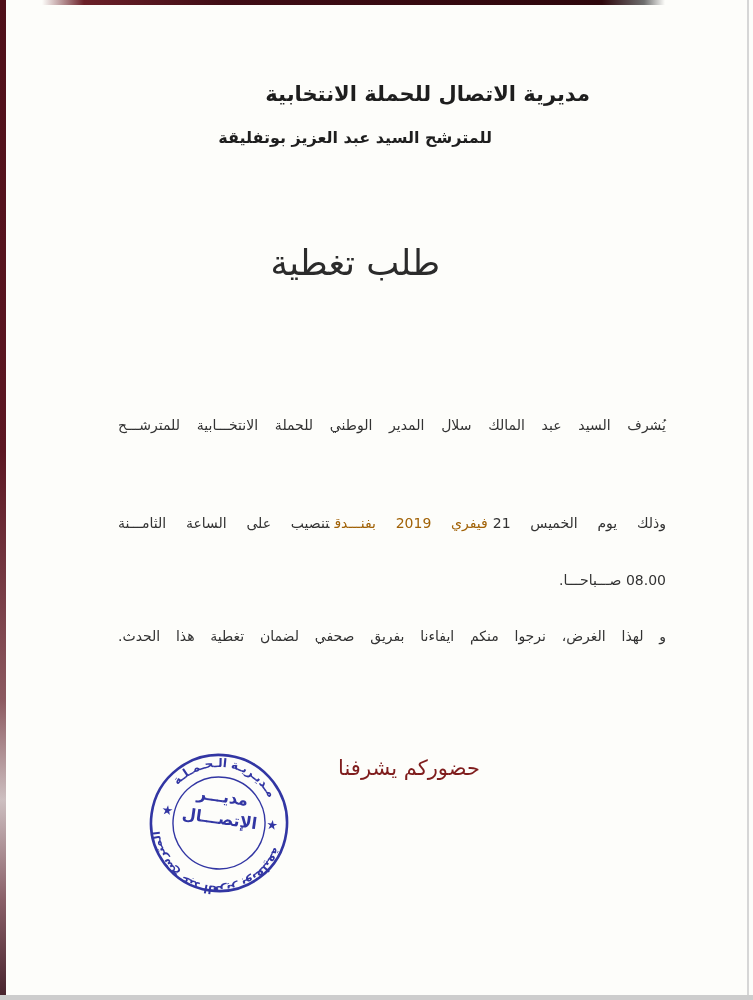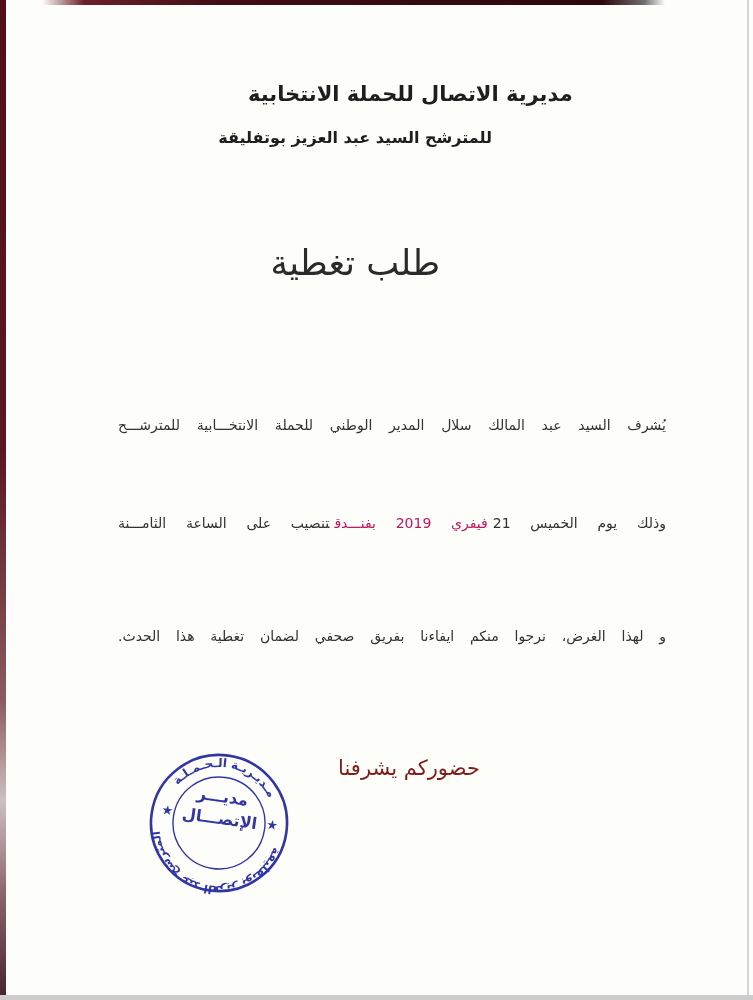--- a/index.html
+++ b/index.html
@@ -10,34 +10,34 @@
   }
   
   .edge-left{position:absolute;left:0;top:0;width:6px;height:1000px;
     background:linear-gradient(180deg,#4f1019 0%,#5c1722 45%,#8c5a60 70%,#cdbfc0 80%,#8a6068 90%,#46222b 100%);}
   .edge-top{position:absolute;left:0;top:0;width:700px;height:5px;
     background:linear-gradient(90deg,rgba(90,20,30,0) 6%,#6b2028 12%,#400d15 32%,#2e070c 86%,#6e6e6e 92%,rgba(110,110,110,0) 95%);}
   .edge-right{position:absolute;left:747px;top:0;width:2px;height:1000px;background:#d6d6d6;}
   .edge-bottom{position:absolute;left:0;top:995px;width:753px;height:5px;background:#cdcdcd;}
 
   .ar{direction:rtl;color:#2d2d2d;}
-  .hdr{position:absolute;text-align:left;font-weight:bold;color:#1e1e1e;white-space:nowrap;}
+  .hdr{position:absolute;text-align:right;font-weight:bold;color:#1e1e1e;white-space:nowrap;}
   .hdr.l1{left:248px;top:82px;width:342px;font-size:21px;}
   .hdr.l2{left:240px;top:128px;width:252px;font-size:16px;}
   .title{position:absolute;left:308px;top:243px;width:132px;text-align:center;
     font-size:35px;color:#2b2b2b;white-space:nowrap;}
 
   .bl{position:absolute;right:87px;width:548px;font-size:14px;color:#323232;white-space:nowrap;}
   .just{text-align:justify;text-align-last:justify;}
   .bl1{top:417px;}
   .bl2{top:466px;}
   .bl3{top:515px;}
   .bl4{top:572px;text-align:right;}
   .bl5{top:616px;margin-top:12px;}
-  .gray{color:#be185d;margin:0 5px;}
+  .gray{color:#a16207;margin:0 5px;}
 
   .closing{position:absolute;left:335px;top:756px;width:148px;text-align:center;
     font-size:21px;color:#7f1d1d;white-space:nowrap;}
 
   .stamp{position:absolute;left:140px;top:744px;}
   .stamp circle{fill:none;}
   .stamp text{stroke:none;fill:#3236a3;font-weight:bold;font-family:"DejaVu Sans",sans-serif;}
   .s-arc{font-size:12px;}
   .s-arc-b{font-size:11.5px;}
   .s-center{font-size:16px;text-anchor:middle;direction:rtl;}
@@ -57,20 +57,21 @@
   <div class="hdr l2 ar">للمترشح السيد عبد العزيز بوتفليقة</div>
 
   <div class="title ar">طلب تغطية</div>
 
   <div class="bl bl1 ar just">يُشرف السيد عبد المالك سلال المدير الوطني للحملة الانتخـــابية للمترشـــح</div>
 
   <div class="bl bl3 ar just">
     <span>وذلك يوم الخميس 21</span><span class="gray">فيفري 2019 بفنـــدق</span><span>تنصيب على الساعة الثامـــنة</span>
   </div>
 
+  <div class="bl bl4 ar">08.00 صـــباحـــا.</div>
   <div class="bl bl5 ar just">و لهذا الغرض، نرجوا منكم ايفاءنا بفريق صحفي لضمان تغطية هذا الحدث.</div>
 
   <div class="closing ar">حضوركم يشرفنا</div>
 
   <svg class="stamp" width="158" height="158" viewBox="0 0 158 158">
     <defs>
       <path id="arcTop" d="M 23 79 A 56 56 0 1 1 135 79"></path>
       <path id="arcBot" d="M 138 83 A 59 59 0 1 1 20 83"></path>
     </defs>
     <g transform="rotate(8 79 79)" stroke="#3236a3">

